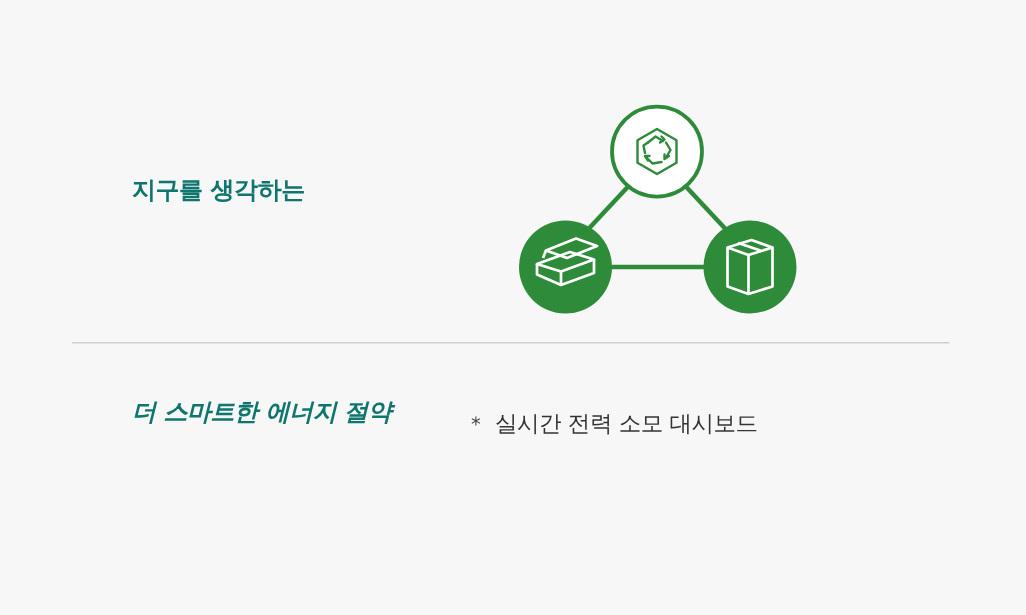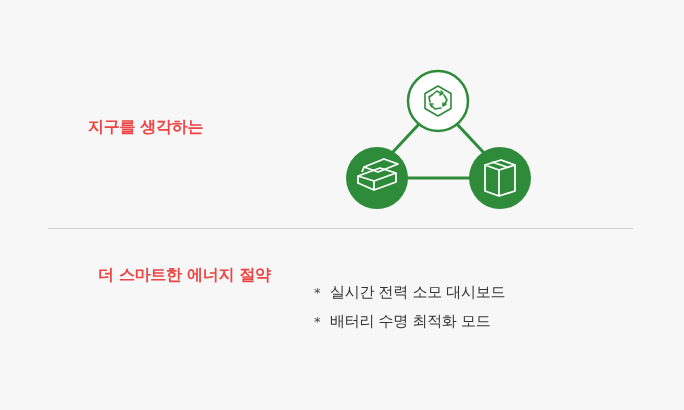--- a/index.html
+++ b/index.html
@@ -5,35 +5,35 @@
     html, body { margin: 0; padding: 0; }
     body {
       width: 684px; height: 410px;
       background: #f7f7f7;
       position: relative;
       overflow: hidden;
       font-family: "DejaVu Sans", "Liberation Sans", sans-serif;
     }
     .section-title {
       position: absolute;
-      color: #ef4444;
+      color: #0f766e;
       font-weight: bold;
       font-size: 16px;
       line-height: 25px;
       letter-spacing: -0.3px;
     }
     #title-packaging { left: 88px; top: 114px; width: 200px; }
-    #title-energy { left: 98px; top: 262px; white-space: nowrap; }
+    #title-energy { left: 88px; top: 262px; white-space: nowrap; font-style: italic; }
     .diagram { position: absolute; left: 340px; top: 64px; width: 200px; height: 160px; }
     .divider {
       position: absolute; left: 48px; top: 228px;
       width: 585px; height: 1px; background: #cfcfcf;
     }
     .features {
-      position: absolute; left: 314px; top: 278px;
+      position: absolute; left: 314px; top: 268px;
       margin: 0; padding: 0; list-style: none;
     }
     .features li {
       font-size: 15px; line-height: 28px; color: #333333;
       letter-spacing: -0.3px; white-space: nowrap;
     }
     .bullet { display: inline-block; width: 16px; font-size: 13px; color: #444; }
   </style>
 </head>
 <body>
@@ -87,16 +87,13 @@
 </svg>
 
 <div class="divider"></div>
 
 <div id="title-energy" class="section-title">더 스마트한 에너지 절약</div>
 
 <ul class="features">
   <li>
     <span class="bullet">*</span><span>실시간 전력 소모 대시보드</span>
   </li>
-  <li>
-    <span class="bullet">*</span><span>배터리 수명 최적화 모드</span>
-  </li>
 </ul>
 
 </body></html>

